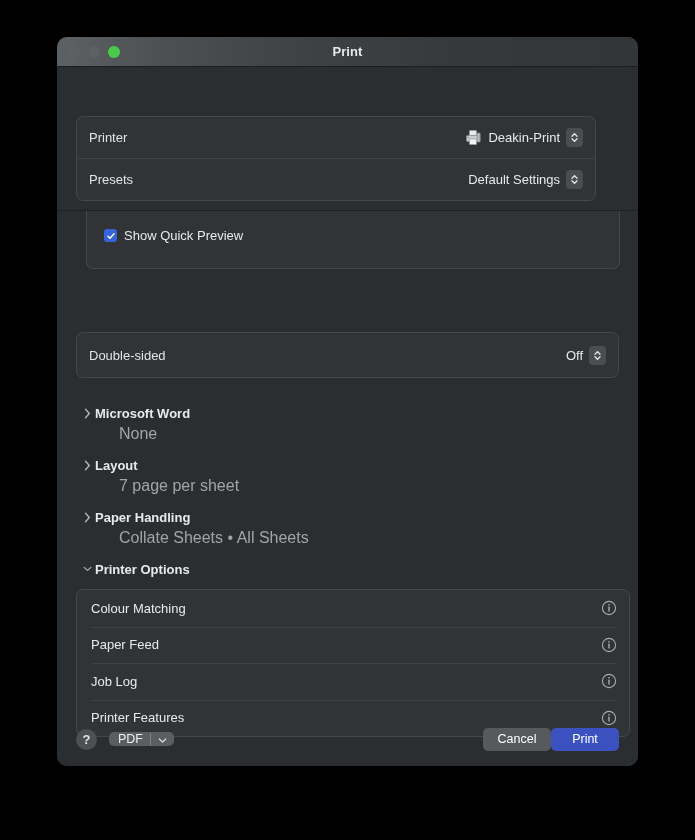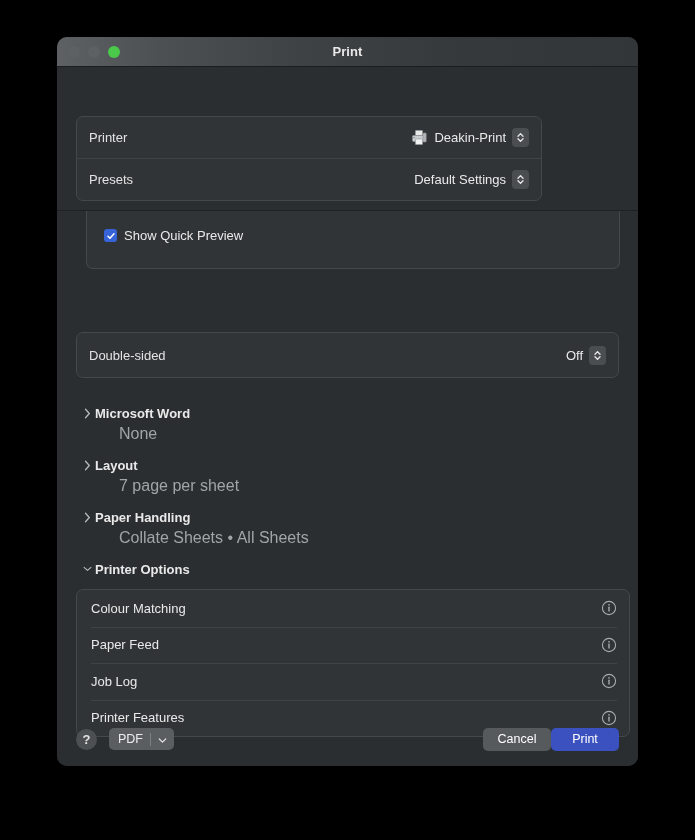--- a/index.html
+++ b/index.html
@@ -72,21 +72,21 @@
     position: relative;
     height: 700px;
     background: #2b2e30;
   }
 
   
   .top-panel {
     position: absolute;
     left: 19px;
     top: 49px;
-    width: 466px;
+    width: 520px;
     box-sizing: border-box;
     border: 1px solid #44484a;
     border-radius: 7px;
     background: #313436;
   }
   .panel-row {
     display: flex;
     align-items: center;
     height: 41px;
     padding: 0 12px;
@@ -292,21 +292,21 @@
     color: #e2e2e2;
     font-size: 13px;
     font-weight: bold;
     display: flex;
     align-items: center;
     justify-content: center;
     flex: 0 0 auto;
   }
   .pdf-btn {
     margin-left: 12px;
-    height: 22px;
+    height: 14px;
     border-radius: 5px;
     background: #5a5e60;
     display: flex;
     align-items: center;
     padding: 0 7px 0 9px;
     gap: 7px;
     flex: 0 0 auto;
   }
   .pdf-label {
     font-size: 12.5px;

